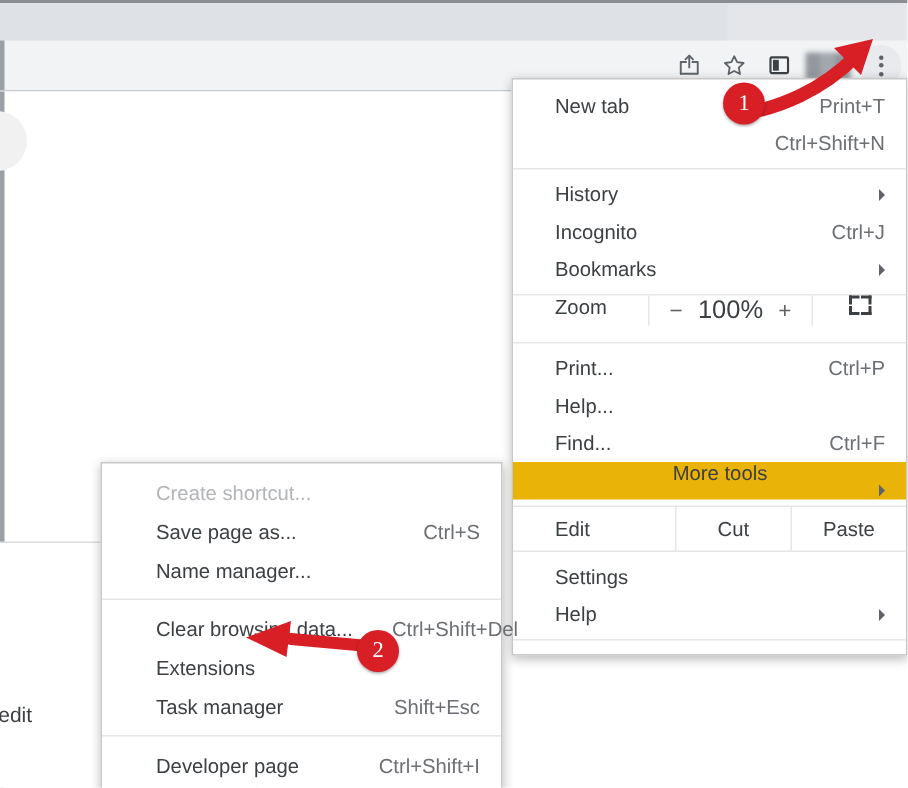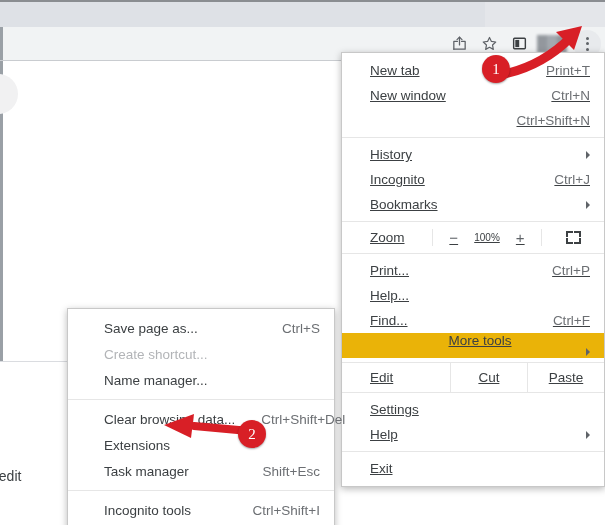--- a/index.html
+++ b/index.html
@@ -167,27 +167,26 @@
     height: 1px;
     background: #e6e6e6;
     margin: 4px 0;
   }
 
   
   #chrome-menu {
     left: 341px; top: 52px;
     width: 264px;
     padding: 5px 0 5px 0;
-    text-decoration: underline;
   }
 
   
   .zoom-row {
     display: flex;
-    align-items: center;
+    align-items: flex-start;
     height: 31px;
     border-top: 1px solid #e6e6e6;
     border-bottom: 1px solid #e6e6e6;
     margin: 4px 0;
   }
   .zoom-label {
     display: flex; align-items: center;
     padding-left: 28px;
     width: 90px;
     box-sizing: border-box;
@@ -200,21 +199,21 @@
     border-left: 1px solid #e6e6e6;
     border-right: 1px solid #e6e6e6;
     padding: 0 6px;
   }
   .zoom-ctrls .minus, .zoom-ctrls .plus {
     color: #5f6368;
     font-size: 15px;
     width: 18px;
     text-align: center;
   }
-  .zoom-ctrls .pct { font-size: 10px; }
+  .zoom-ctrls .pct { font-size: 17px; }
   .zoom-full {
     width: 62px;
     display: flex;
     align-items: center;
     justify-content: center;
   }
   .fs-icon {
     position: relative;
     width: 15px; height: 13px;
   }
@@ -336,24 +335,20 @@
 
   </div>
 
   <div class="menu" id="chrome-menu">
 
     <div class="mrow">
       <span class="label">New tab</span>
       <span class="accel">Print+T</span>
     </div>
     <div class="mrow">
-      <span class="label">New window</span>
-      <span class="accel">Ctrl+N</span>
-    </div>
-    <div class="mrow">
       <span class="accel">Ctrl+Shift+N</span>
     </div>
 
     <div class="sep"></div>
 
     <div class="mrow">
       <span class="label">History</span>
       <span class="caret"></span>
     </div>
     <div class="mrow">
@@ -407,33 +402,30 @@
     <div class="mrow">
       <span class="label">Settings</span>
     </div>
     <div class="mrow">
       <span class="label">Help</span>
       <span class="caret"></span>
     </div>
 
     <div class="sep"></div>
 
-    <div class="mrow">
-      <span class="label">Exit</span>
-    </div>
   </div>
 
   <div class="menu" id="tools-menu">
+    <div class="mrow disabled">
+      <span class="label">Create shortcut...</span>
+    </div>
     <div class="mrow">
       <span class="label">Save page as...</span>
       <span class="accel">Ctrl+S</span>
     </div>
-    <div class="mrow disabled">
-      <span class="label">Create shortcut...</span>
-    </div>
     <div class="mrow">
       <span class="label">Name manager...</span>
     </div>
 
     <div class="sep"></div>
 
     <div class="mrow">
       <span class="label">Clear browsing data...</span>
       <span class="accel">Ctrl+Shift+Del</span>
     </div>
@@ -441,21 +433,21 @@
       <span class="label">Extensions</span>
     </div>
     <div class="mrow">
       <span class="label">Task manager</span>
       <span class="accel">Shift+Esc</span>
     </div>
 
     <div class="sep"></div>
 
     <div class="mrow">
-      <span class="label">Incognito tools</span>
+      <span class="label">Developer page</span>
       <span class="accel">Ctrl+Shift+I</span>
     </div>
   </div>
 
   <svg class="arrow-svg" id="arrow-1" viewBox="0 0 100 60">
     <path d="M4 54 C30 50, 58 38, 80 16" stroke="#d81f26" stroke-width="9" fill="none" stroke-linecap="round"></path>
     <path d="M92 4 L66 10 L84 28 Z" fill="#d81f26"></path>
   </svg>
   <div class="badge" id="badge-1">1</div>
 

